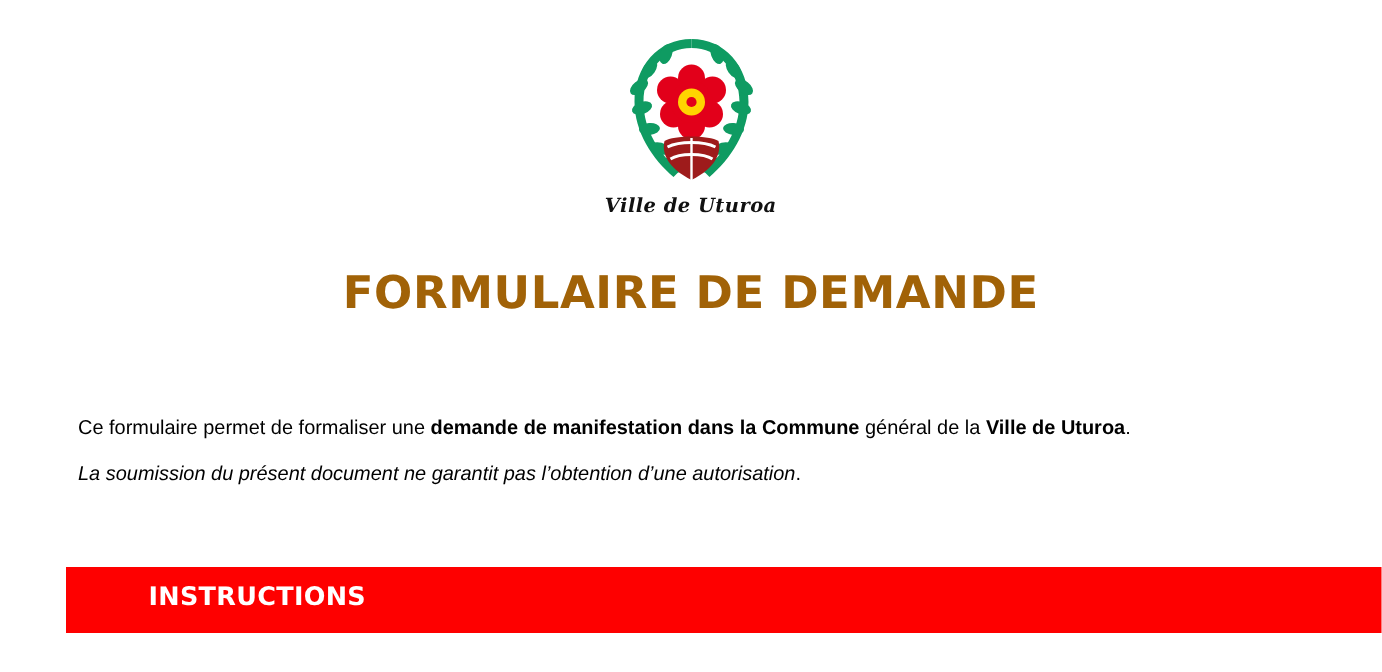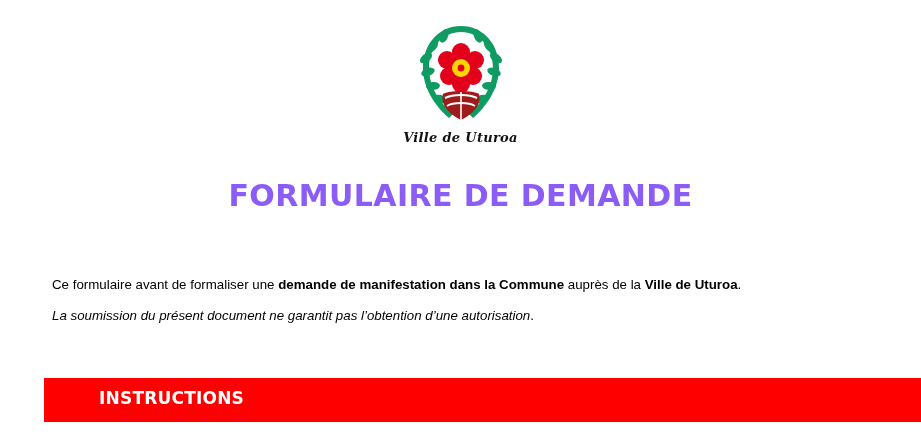--- a/index.html
+++ b/index.html
@@ -53,21 +53,21 @@
   
   .doc-title {
     position: absolute;
     top: 178px;
     left: 0;
     width: 921px;
     text-align: center;
     font-size: 30px;
     font-weight: bold;
     letter-spacing: 0.4px;
-    color: #8b5cf6;
+    color: #a16207;
     font-family: "DejaVu Sans", sans-serif;
   }
 
   
   .body-block {
     position: absolute;
     top: 263px;
     left: 52px;
     width: 820px;
   }
@@ -173,21 +173,21 @@
         <path d="M50 70 L50 98" stroke="#ffffff" stroke-width="1.6" fill="none"></path>
       </svg>
     </div>
     <div class="logo-caption">Ville de Uturoa</div>
   </div>
 
   <div class="doc-title">FORMULAIRE DE DEMANDE</div>
 
   <div class="body-block">
     <p class="para">
-      <span>Ce formulaire avant de formaliser une </span><b>demande de manifestation dans la Commune</b><span> auprès de la </span><b>Ville de Uturoa</b><span>.</span>
+      <span>Ce formulaire permet de formaliser une </span><b>demande de manifestation dans la Commune</b><span> général de la </span><b>Ville de Uturoa</b><span>.</span>
     </p>
     <p class="para para-italic">
       <span>La soumission du présent document ne garantit pas l’obtention d’une autorisation</span><span style="font-style:normal">.</span>
     </p>
   </div>
 
   <div class="section-bar">
     <div class="section-bar-label">INSTRUCTIONS</div>
   </div>
   <div class="bar-bottom-strip"></div>

